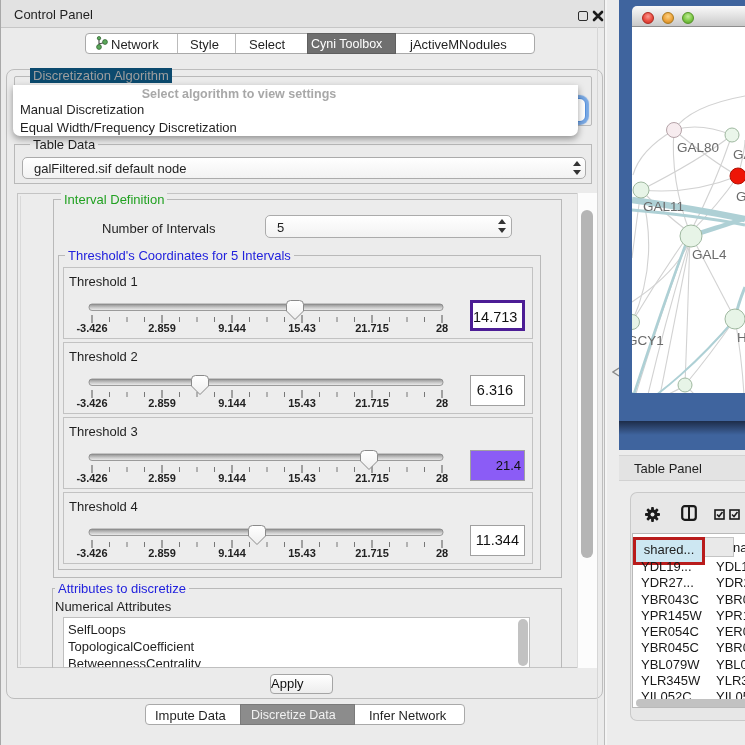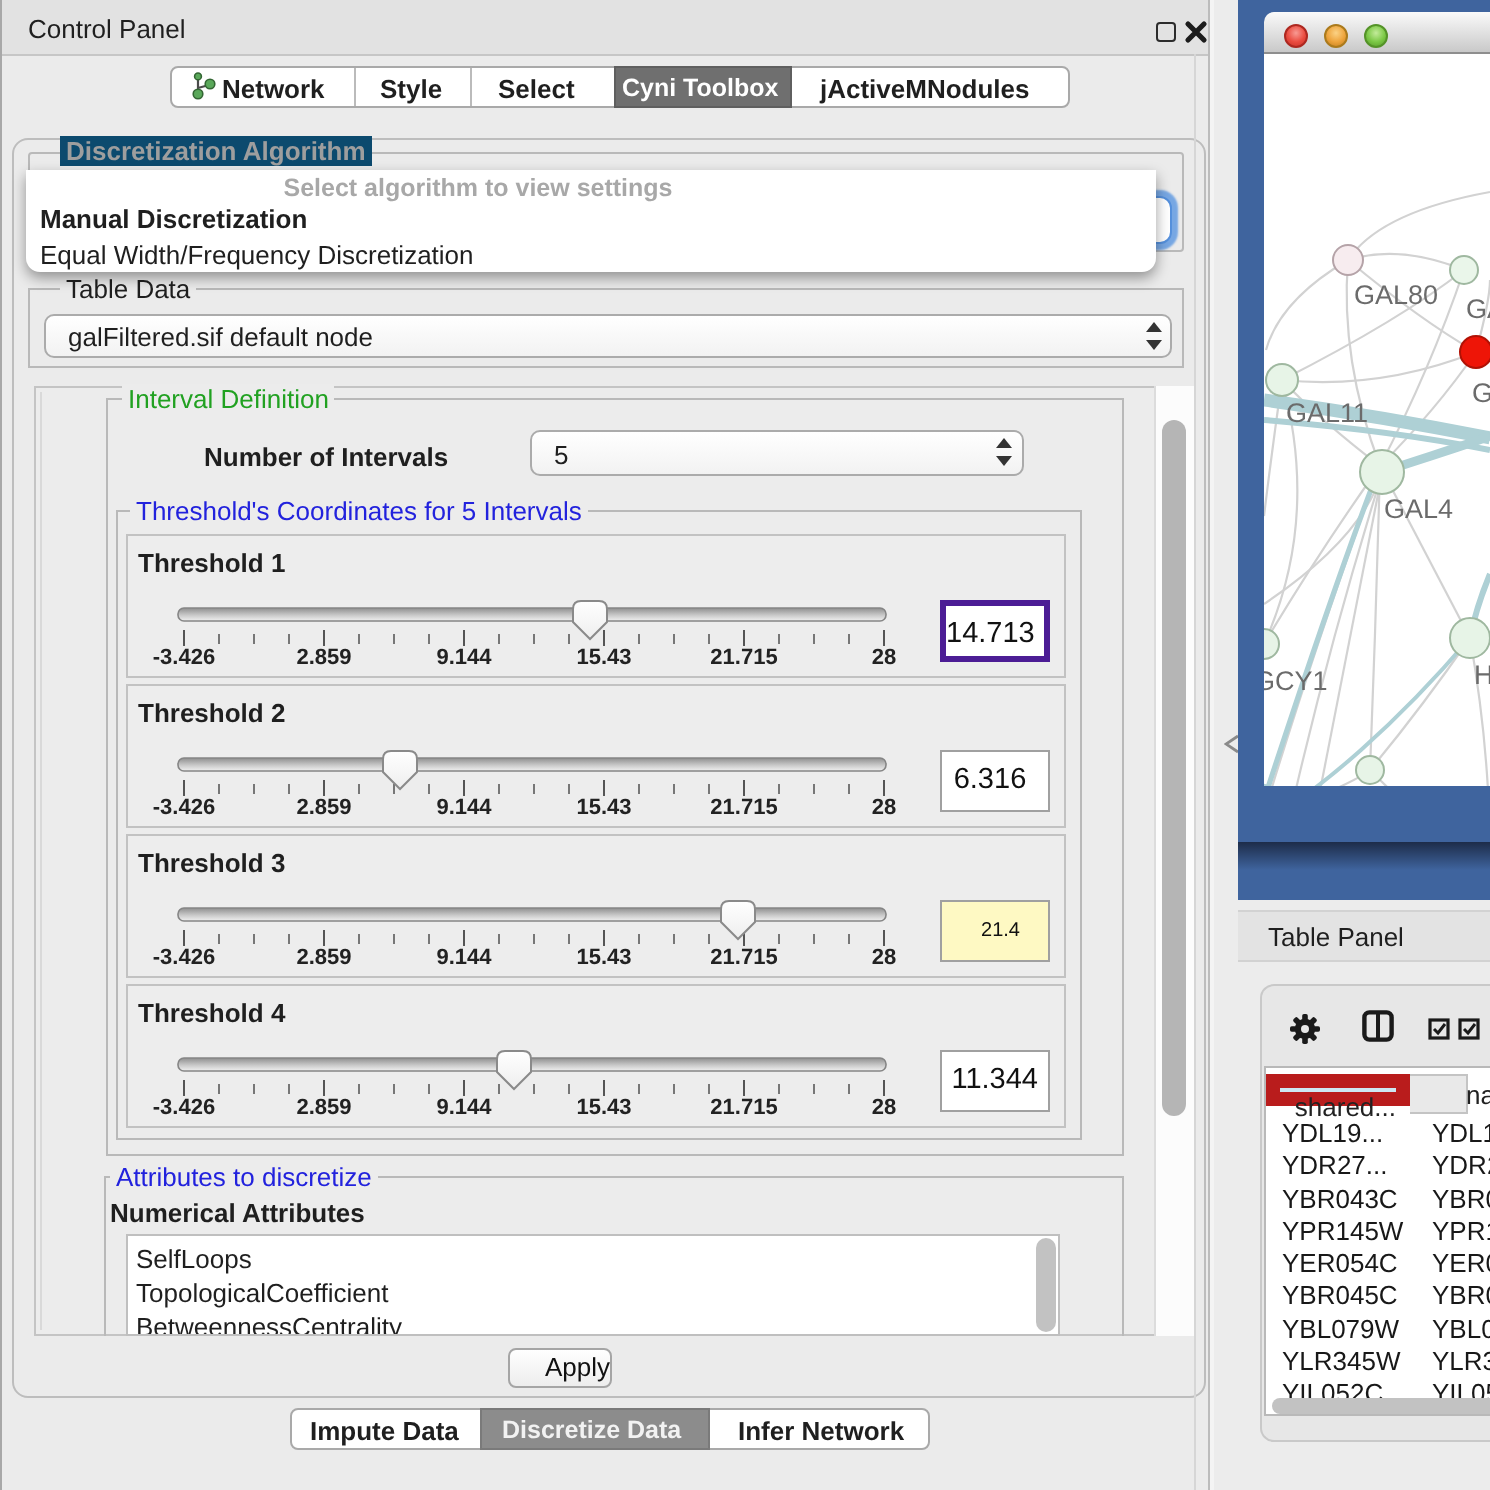--- a/index.html
+++ b/index.html
@@ -1,18 +1,18 @@
 <!DOCTYPE html>
 <html><head>
 <meta charset="utf-8">
 <style>
   html,body{margin:0;padding:0}
   body{width:745px;height:745px;background:#ececec;font-family:"Liberation Sans",sans-serif;overflow:hidden;position:relative}
   .abs{position:absolute}
-  .b13{font-size:13px;font-weight:bold;color:#1f1f1f}
+  .b13{font-size:13px;font-weight:normal;color:#1f1f1f}
   .r13{font-size:13px;color:#1f1f1f}
 </style>
 </head>
 <body>
 
 <div class="abs" style="left:0;top:0;width:607px;height:745px;background:#ebebeb"></div>
 
 <div class="abs" style="left:0;top:0;width:607px;height:27px;background:#e2e2e2;border-bottom:1px solid #c6c6c6"></div>
 <div class="abs r13" style="left:14px;top:7px;">Control Panel</div>
 
@@ -205,21 +205,21 @@
     <line x1="361.5" y1="50" x2="361.5" y2="55" stroke="#777" stroke-width="1"></line>
     <line x1="379.0" y1="48" x2="379.0" y2="56" stroke="#555" stroke-width="1"></line>
   <text x="29" y="65" text-anchor="middle" font-size="11" font-weight="bold" fill="#222">-3.426</text>
     <text x="99" y="65" text-anchor="middle" font-size="11" font-weight="bold" fill="#222">2.859</text>
     <text x="169" y="65" text-anchor="middle" font-size="11" font-weight="bold" fill="#222">9.144</text>
     <text x="239" y="65" text-anchor="middle" font-size="11" font-weight="bold" fill="#222">15.43</text>
     <text x="309" y="65" text-anchor="middle" font-size="11" font-weight="bold" fill="#222">21.715</text>
     <text x="379" y="65" text-anchor="middle" font-size="11" font-weight="bold" fill="#222">28</text>
   <path d="M297.5 44 V37.5 Q297.5 33.5 301.5 33.5 H310.5 Q314.5 33.5 314.5 37.5 V44 L306 52.5 Z" fill="url(#tg)" stroke="#8a8a8a" stroke-width="1"></path>
 </svg>
-<div class="abs" style="left:470px;top:450px;width:55px;height:31px;background:#fef9c3;border:1px solid #a0a0a0;box-sizing:border-box;font-size:10px;color:#111;text-align:right;line-height:29px;padding-right:14px">21.4</div>
+<div class="abs" style="left:470px;top:450px;width:55px;height:31px;background:#8b5cf6;border:1px solid #a0a0a0;box-sizing:border-box;font-size:13px;color:#111;text-align:right;line-height:29px;padding-right:3px">21.4</div>
 <div class="abs" style="left:63px;top:492px;width:470px;height:72px;border:1px solid #c2c2c2;box-sizing:border-box;background:#ededed"></div>
 <div class="abs b13" style="left:69px;top:499px">Threshold 4</div>
 <svg class="abs" style="left:63px;top:492px" width="470" height="72" viewBox="0 0 470 72">
   <defs>
       <linearGradient id="trk492" x1="0" y1="0" x2="0" y2="1">
     <stop offset="0" stop-color="#8f8f8f"></stop>
         <stop offset="0.55" stop-color="#c9c9c9"></stop>
         <stop offset="1" stop-color="#f0f0f0"></stop>
   </linearGradient>
   <linearGradient id="tg" x1="0" y1="0" x2="0" y2="1">
@@ -262,21 +262,21 @@
 <div class="abs" style="left:52px;top:588px;width:510px;height:110px;border:1px solid #b9b9b9;box-sizing:border-box"></div>
 <div class="abs" style="left:55px;top:581px;background:#ececec;padding:0 3px;font-size:13px;color:#2222dd">Attributes to discretize</div>
 <div class="abs b13" style="left:55px;top:599px">Numerical Attributes</div>
 <div class="abs" style="left:63px;top:617px;width:467px;height:51px;background:#fff;border:1px solid #bfbfbf;box-sizing:border-box;overflow:hidden">
   <div style="font-size:13px;color:#1f1f1f;padding:3px 0 0 4px;line-height:17px">SelfLoops<br>TopologicalCoefficient<br>BetweennessCentrality</div>
 </div>
 <div class="abs" style="left:518px;top:619px;width:10px;height:47px;background:#c2c2c2;border-radius:5px"></div>
 
 <div class="abs" style="left:17px;top:668px;width:560px;height:30px;background:#ebebeb"></div>
 
-<div class="abs" style="left:254px;top:674px;width:52px;height:20px;background:linear-gradient(#ffffff,#ededed);border:1px solid #a5a5a5;border-radius:4px;box-sizing:border-box;text-align:right;font-size:13px;line-height:18px;color:#111">Apply</div>
+<div class="abs" style="left:270px;top:674px;width:63px;height:20px;background:linear-gradient(#ffffff,#ededed);border:1px solid #a5a5a5;border-radius:4px;box-sizing:border-box;text-align:left;font-size:13px;line-height:18px;color:#111">Apply</div>
 
 <div class="abs" style="left:145px;top:704px;width:320px;height:21px;background:#fff;border:1px solid #a9a9a9;border-radius:4px;box-sizing:border-box"></div>
 <div class="abs" style="left:240px;top:704px;width:115px;height:21px;background:#8c8c8c;border:1px solid #7a7a7a;box-sizing:border-box"></div>
 <div class="abs b13" style="left:155px;top:708px">Impute Data</div>
 <div class="abs b13" style="left:251px;top:708px;color:#f2f2f2;font-size:12.5px">Discretize Data</div>
 <div class="abs b13" style="left:369px;top:708px">Infer Network</div>
 
 <div class="abs" style="left:597px;top:27px;width:1px;height:718px;background:#d6d6d6"></div>
 <div class="abs" style="left:604px;top:0;width:1px;height:745px;background:#bcbcbc"></div>
 <div class="abs" style="left:605px;top:0;width:2px;height:745px;background:#f4f4f4"></div>
@@ -387,21 +387,21 @@
   <rect x="1" y="1" width="9" height="9" fill="none" stroke="#1a1a1a" stroke-width="1.6"></rect>
   <path d="M3 5.5 L5 7.5 L8.5 3" fill="none" stroke="#1a1a1a" stroke-width="1.5"></path>
 </svg>
 <svg class="abs" style="left:729px;top:509px" width="11" height="11" viewBox="0 0 11 11">
   <rect x="1" y="1" width="9" height="9" fill="none" stroke="#1a1a1a" stroke-width="1.6"></rect>
   <path d="M3 5.5 L5 7.5 L8.5 3" fill="none" stroke="#1a1a1a" stroke-width="1.5"></path>
 </svg>
 
 <div class="abs" style="left:632px;top:533px;width:113px;height:175px;background:#fff;border:1px solid #b9b9b9;border-right:none;box-sizing:border-box;overflow:hidden"></div>
 
-<div class="abs" style="left:633px;top:537px;width:72px;height:16px;background:#cde7f2;border:7px solid #b91c1c;box-sizing:border-box;font-size:13px;color:#222;text-align:right;line-height:19px">shared...</div>
+<div class="abs" style="left:633px;top:537px;width:72px;height:28px;background:#cde7f2;border:3px solid #b91c1c;box-sizing:border-box;font-size:13px;color:#222;text-align:center;line-height:19px">shared...</div>
 <div class="abs" style="left:705px;top:537px;width:24px;height:20px;background:#e9e9e9;border:1px solid #c4c4c4;border-left:none;box-sizing:border-box;font-size:13px;color:#222;padding-left:28px;line-height:19px">na</div>
 
 <div class="abs" style="left:641px;top:559px;width:70px;font-size:13px;line-height:16.3px;color:#181818;white-space:nowrap">
 YDL19...<br>YDR27...<br>YBR043C<br>YPR145W<br>YER054C<br>YBR045C<br>YBL079W<br>YLR345W<br>YIL052C
 </div>
 <div class="abs" style="left:716px;top:559px;width:29px;font-size:13px;line-height:16.3px;color:#181818;white-space:nowrap;overflow:hidden">
 YDL195W<br>YDR277C<br>YBR043C<br>YPR145W<br>YER054C<br>YBR045C<br>YBL079W<br>YLR345W<br>YIL052C
 </div>
 
 <div class="abs" style="left:636px;top:699px;width:109px;height:8px;background:#c2c2c2;border-radius:4px 0 0 4px"></div>

